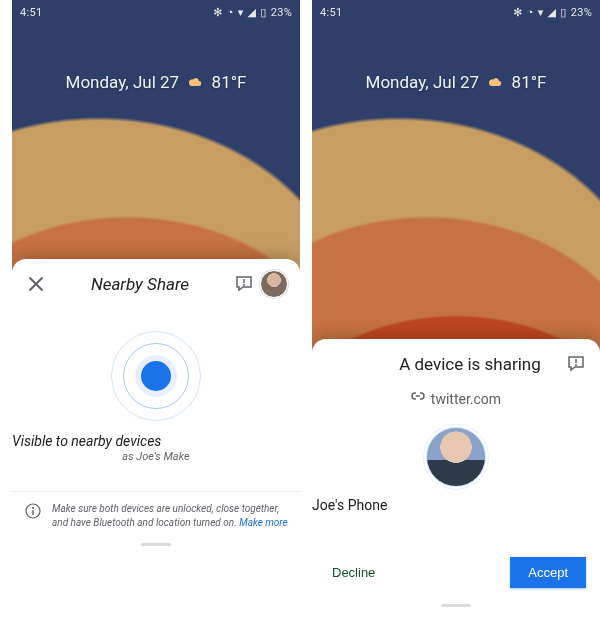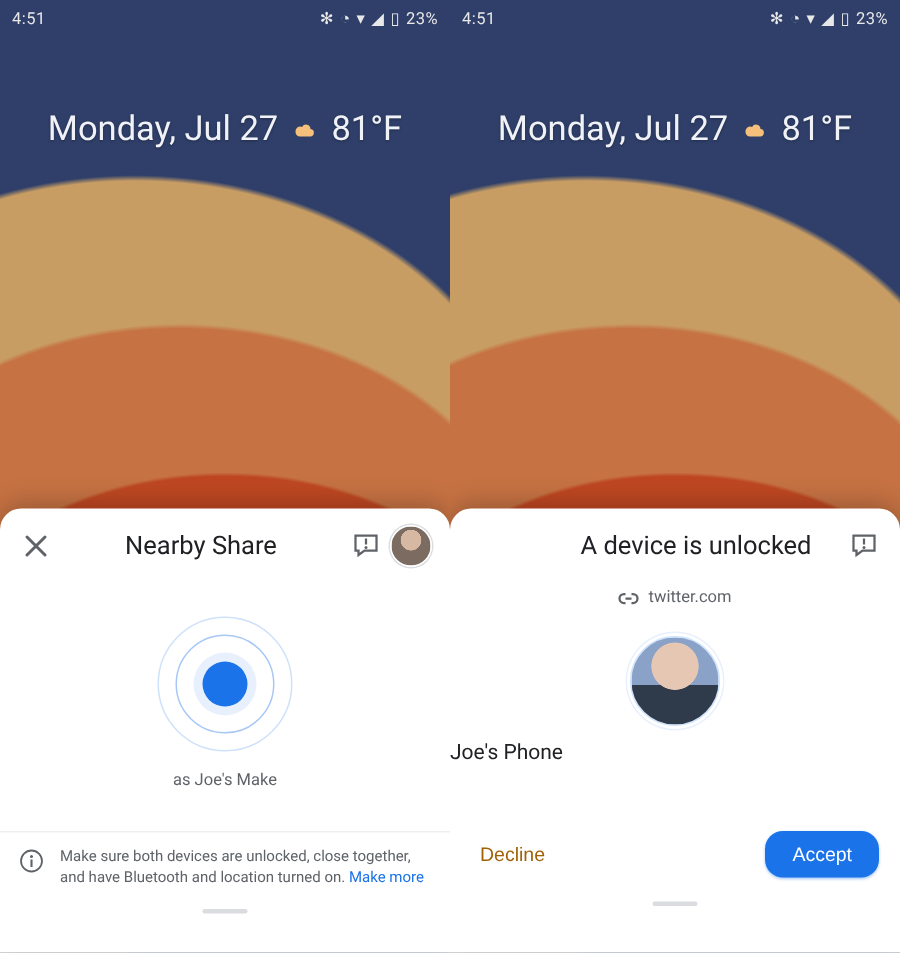--- a/index.html
+++ b/index.html
@@ -1,30 +1,30 @@
 <!DOCTYPE html>
 <html><head>
 <meta charset="utf-8">
 <style>
   html,body{margin:0;padding:0;font-family:Roboto,Arial,Helvetica,sans-serif;background:#fff;}
   .canvas{width:600px;height:635px;position:relative;overflow:hidden;display:flex;}
-  .phone{width:300px;height:635px;position:relative;overflow:hidden;}
+  .phone{width:300px;height:635px;position:relative;overflow:hidden;margin-left:12px;}
   
   .wall{position:absolute;inset:0;
     background:
       radial-gradient(circle at 10% 85%, #f5e6d3 0%, #f5e6d3 18%, transparent 18.5%),
       radial-gradient(ellipse 120% 40% at 50% 72%, #e8572a 0%, #e8572a 55%, transparent 56%),
       radial-gradient(ellipse 140% 50% at 40% 62%, #f28c52 0%, #f28c52 55%, transparent 56%),
       radial-gradient(ellipse 160% 60% at 30% 52%, #f4c07b 0%, #f4c07b 55%, transparent 56%),
       linear-gradient(#3a4e80 0%, #3a4e80 40%, #556a99 60%, #556a99 100%);
   }
   .scrim{position:absolute;inset:0;background:rgba(0,0,0,.18);}
   .statusbar{position:absolute;top:0;left:0;right:0;height:24px;display:flex;align-items:center;justify-content:space-between;padding:0 8px;color:#e8e8e8;font-size:11px;letter-spacing:.3px;}
   .status-icons{display:flex;gap:4px;align-items:center;font-size:11px;}
-  .datew{position:absolute;top:72px;left:0;right:0;text-align:center;color:#f0f2f7;font-size:23px;text-shadow:0 1px 2px rgba(0,0,0,.3);}
+  .datew{position:absolute;top:72px;left:0;right:0;text-align:center;color:#f0f2f7;font-size:17px;text-shadow:0 1px 2px rgba(0,0,0,.3);}
   .datew .cl{display:inline-block;margin:0 3px;position:relative;top:2px;}
   .sheet{position:absolute;bottom:0;left:0;right:0;background:#fff;border-radius:14px 14px 0 0;box-shadow:0 -2px 18px rgba(0,0,0,.25);}
   .sheet-head{display:flex;align-items:center;height:50px;padding:0 12px;gap:4px;}
   .sheet-title{flex:1;text-align:center;font-size:17px;color:#202124;}
   .sheet-titleR{flex:1;text-align:center;font-size:17px;color:#202124;padding-left:28px;}
   .xicon,.fbicon{width:24px;height:24px;display:flex;align-items:center;justify-content:center;color:#5f6368;}
   .xicon{font-size:18px;}
   .avatar-sm{width:26px;height:26px;border-radius:50%;background:
     radial-gradient(circle at 50% 35%, #d7b9a3 0 32%, transparent 33%),
     linear-gradient(#7c6b60,#7c6b60);
@@ -34,28 +34,28 @@
   .pulse::before{inset:0;border:1px solid #cfe1fb;}
   .pulse::after{inset:12px;border:1px solid #a7c7f7;}
   .pulse .dot{width:30px;height:30px;border-radius:50%;background:#1a73e8;box-shadow:0 0 0 6px #e8f0fe;}
   .sub1{text-align:left;font-size:14px;color:#202124;}
   .sub2{text-align:center;font-size:11px;color:#5f6368;margin-top:1px;}
   .info-row{display:flex;align-items:flex-start;gap:10px;border-top:1px solid #eceff1;padding:10px 12px 8px;}
   .info-row .i{flex:0 0 18px;display:flex;align-items:center;justify-content:center;font-size:14px;color:#5f6368;margin-top:1px;}
   .info-text{font-size:10px;color:#5f6368;line-height:1.35;}
   .info-text a{color:#1a73e8;text-decoration:none;}
   .handle{width:30px;height:3px;background:#dadce0;border-radius:2px;margin:6px auto 4px;}
-  .link-chip{display:flex;align-items:flex-end;justify-content:center;gap:6px;font-size:11px;color:#5f6368;margin-top:2px;}
+  .link-chip{display:flex;align-items:flex-start;justify-content:center;gap:6px;font-size:14px;color:#5f6368;margin-top:2px;}
   .avatar-lg{width:58px;height:58px;border-radius:50%;margin:20px auto 10px;border:1px solid #cfe3fb;box-shadow:0 0 0 2px #fff, 0 0 0 3px #e8f0fe;
     background:
       radial-gradient(circle at 50% 33%, #e6c7b3 0 32%, transparent 33%),
       linear-gradient(180deg,#8aa2c8 0%, #8aa2c8 55%, #2f3a4a 55%, #2f3a4a 100%);}
   .actions{display:flex;justify-content:space-between;align-items:center;padding:10px 14px 10px;}
-  .btn-flat{color:#a16207;font-size:13px;font-weight:500;background:transparent;border:none;padding:8px 6px;}
-  .btn-primary{background:#1a73e8;color:#fff;border:none;border-radius:12px;font-size:13px;font-weight:500;padding:8px 18px;box-shadow:0 1px 2px rgba(26,115,232,.4);}
+  .btn-flat{color:#14532d;font-size:13px;font-weight:500;background:transparent;border:none;padding:8px 6px;}
+  .btn-primary{background:#1a73e8;color:#fff;border:none;border-radius:0;font-size:13px;font-weight:500;padding:8px 18px;box-shadow:0 1px 2px rgba(26,115,232,.4);}
   svg{display:block;}
 </style>
 </head>
 <body>
 
 <div class="canvas">
 
   <div class="phone">
     <div class="wall"></div>
     <div class="scrim"></div>
@@ -73,41 +73,42 @@
     <div class="datew">
       <span>Monday, Jul 27</span>
       <span class="cl">
         <svg width="18" height="14" viewBox="0 0 18 14">
             <path fill="#f4c07b" d="M13 5a3 3 0 0 0-5.6-1.4A3.2 3.2 0 0 0 3 7a3 3 0 0 0 3 3h6.5A2.5 2.5 0 0 0 13 5z"></path>
           </svg>
       </span>
       <span>81°F</span>
     </div>
 
-    <div class="sheet" style="height:296px;">
+    <div class="sheet" style="height:376px;font-style:italic;">
       <div class="sheet-head">
         <div class="xicon">
           <svg width="16" height="16" viewBox="0 0 16 16">
               <path stroke="#5f6368" stroke-width="2" stroke-linecap="round" d="M2 2l12 12M14 2L2 14"></path>
             </svg>
         </div>
         <div class="sheet-title">Nearby Share</div>
         <div class="fbicon">
           <svg width="18" height="18" viewBox="0 0 18 18">
               <path fill="none" stroke="#5f6368" stroke-width="1.5" d="M2 2h14v10H8l-4 3v-3H2z"></path>
               <path stroke="#5f6368" stroke-width="1.5" d="M9 4v4"></path>
               <circle cx="9" cy="10" r="1" fill="#5f6368"></circle>
             </svg>
         </div>
         <div class="avatar-sm"></div>
       </div>
 
       <div class="pulse">
         <div class="dot"></div>
       </div>
+      <div class="sub1">Visible to nearby devices</div>
       <div class="sub2">as Joe's Make</div>
 
       <div style="height:28px;"></div>
       <div class="info-row">
         <div class="i">
           <svg width="16" height="16" viewBox="0 0 16 16">
               <circle cx="8" cy="8" r="7" fill="none" stroke="#5f6368" stroke-width="1.2"></circle>
               <circle cx="8" cy="5" r="1" fill="#5f6368"></circle>
               <rect x="7.3" y="7" width="1.4" height="5" fill="#5f6368"></rect>
             </svg>
@@ -141,21 +142,21 @@
         <svg width="18" height="14" viewBox="0 0 18 14">
             <path fill="#f4c07b" d="M13 5a3 3 0 0 0-5.6-1.4A3.2 3.2 0 0 0 3 7a3 3 0 0 0 3 3h6.5A2.5 2.5 0 0 0 13 5z"></path>
           </svg>
       </span>
       <span>81°F</span>
     </div>
 
     <div class="sheet" style="height:296px;">
       <div class="sheet-head">
         <div style="width:24px;"></div>
-        <div class="sheet-titleR">A device is unlocked</div>
+        <div class="sheet-titleR">A device is sharing</div>
         <div class="fbicon">
           <svg width="18" height="18" viewBox="0 0 18 18">
               <path fill="none" stroke="#5f6368" stroke-width="1.5" d="M2 2h14v10H8l-4 3v-3H2z"></path>
               <path stroke="#5f6368" stroke-width="1.5" d="M9 4v4"></path>
               <circle cx="9" cy="10" r="1" fill="#5f6368"></circle>
             </svg>
         </div>
       </div>
 
       <div class="link-chip">

